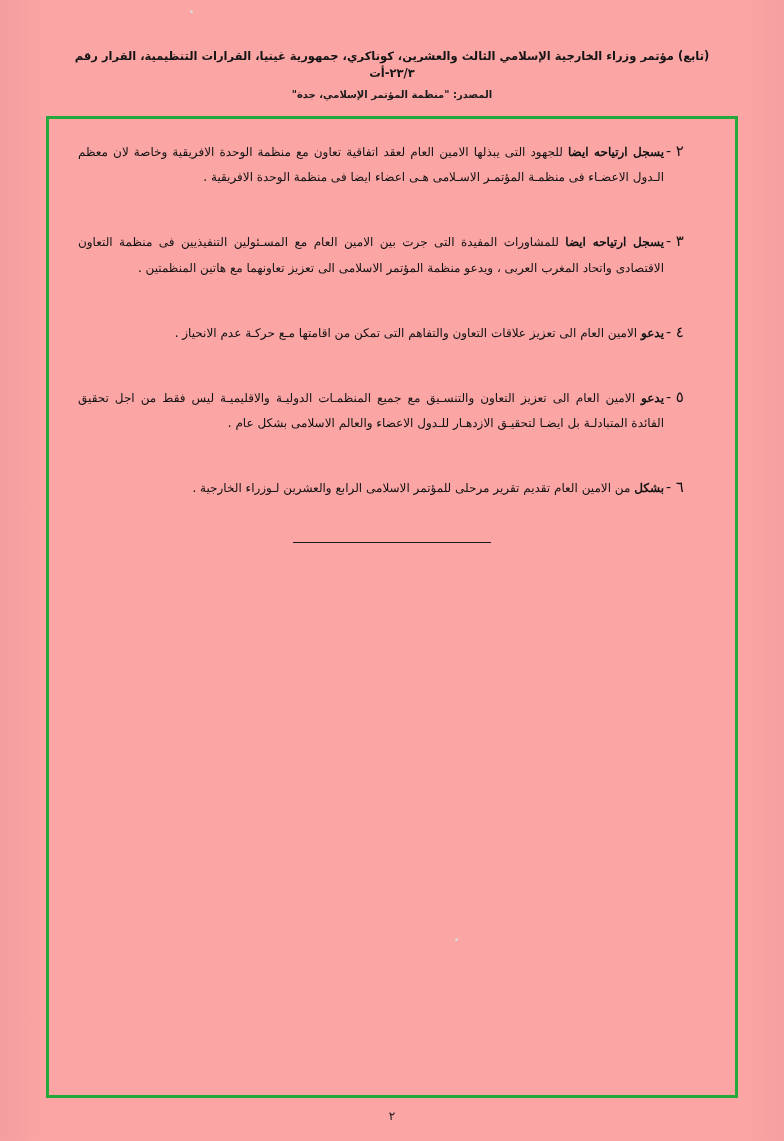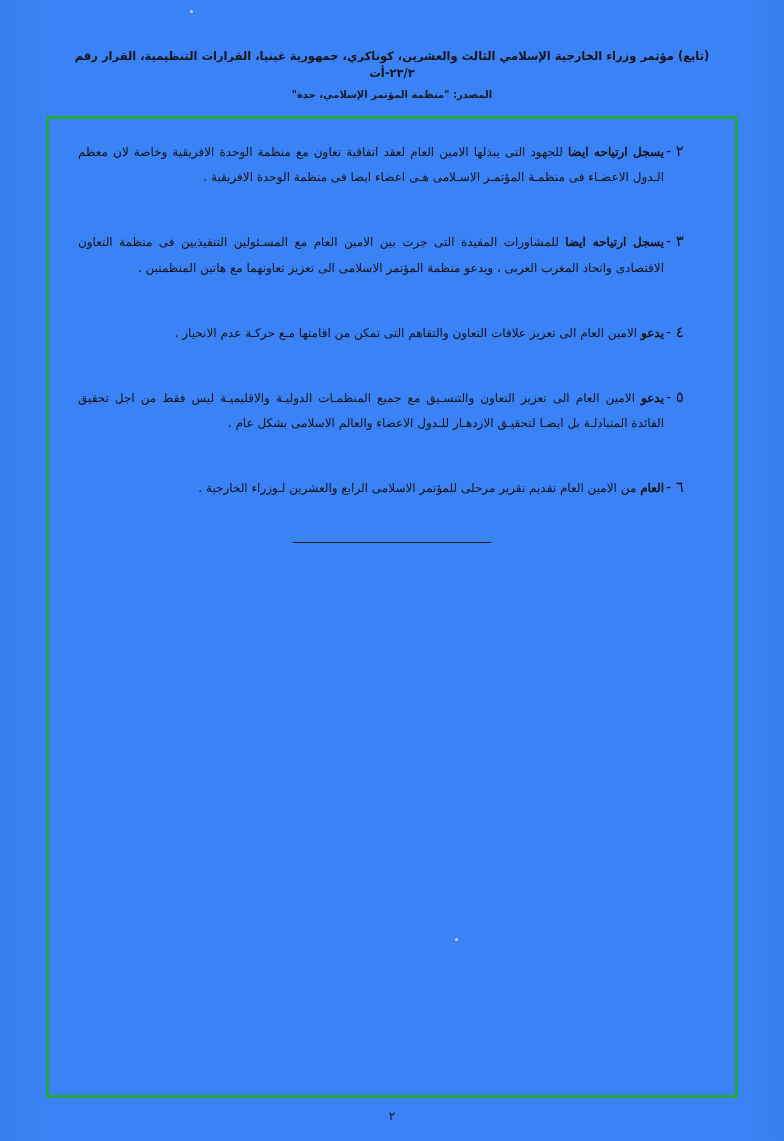--- a/index.html
+++ b/index.html
@@ -12,21 +12,21 @@
     height: 1141px;
     position: relative;
     font-family: "DejaVu Serif", "Liberation Serif", serif;
     color: #111111;
     overflow: hidden;
   }
 
   .page {
     position: absolute;
     inset: 0;
-    background: #3b82f6;
+    background: #fca5a5;
   }
 
   
   .scan-tint {
     position: absolute;
     inset: 0;
     background:
       linear-gradient(to right, rgba(0,0,0,0.035), rgba(0,0,0,0) 6%),
       linear-gradient(to left, rgba(0,0,0,0.03), rgba(0,0,0,0) 5%);
     pointer-events: none;
@@ -160,21 +160,21 @@
       <div class="clause-body"><span class="lead">يدعو</span><span> الامين العام الى تعزيز علاقات التعاون والتفاهم التى تمكن من اقامتها مـع حركـة عدم الانحياز .</span></div>
     </div>
 
     <div class="clause">
       <div class="clause-num">٥ -</div>
       <div class="clause-body"><span class="lead">يدعو</span><span> الامين العام الى تعزيز التعاون والتنسـيق مع جميع المنظمـات الدوليـة والاقليميـة ليس فقط من اجل تحقيق الفائدة المتبادلـة بل ايضـا لتحقيـق الازدهـار للـدول الاعضاء والعالم الاسلامى بشكل عام .</span></div>
     </div>
 
     <div class="clause">
       <div class="clause-num">٦ -</div>
-      <div class="clause-body"><span class="lead">العام</span><span> من الامين العام تقديم تقرير مرحلى للمؤتمر الاسلامى الرابع  والعشرين لـوزراء الخارجية .</span></div>
+      <div class="clause-body"><span class="lead">بشكل</span><span> من الامين العام تقديم تقرير مرحلى للمؤتمر الاسلامى الرابع  والعشرين لـوزراء الخارجية .</span></div>
     </div>
 
     <div class="rule"></div>
   </div>
 
   <div class="page-number">٢</div>
 
   <div class="speck" style="top:10px; left:190px; width:3px; height:3px;"></div>
   <div class="speck" style="top:938px; left:455px; width:3px; height:3px;"></div>
 </div>

